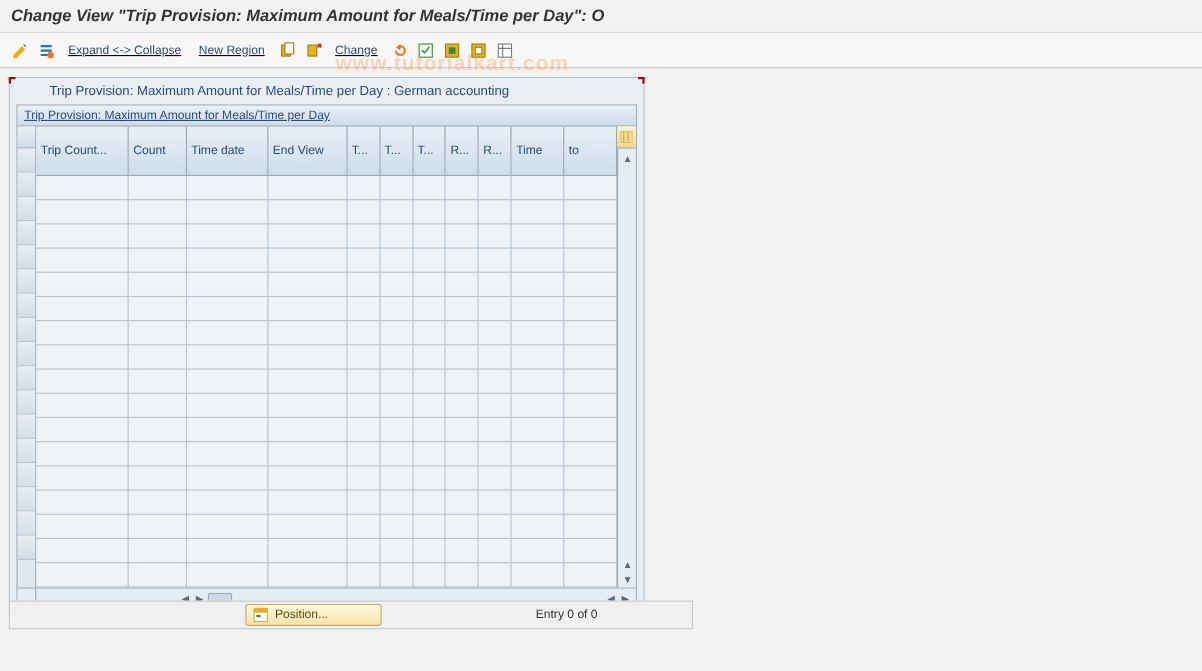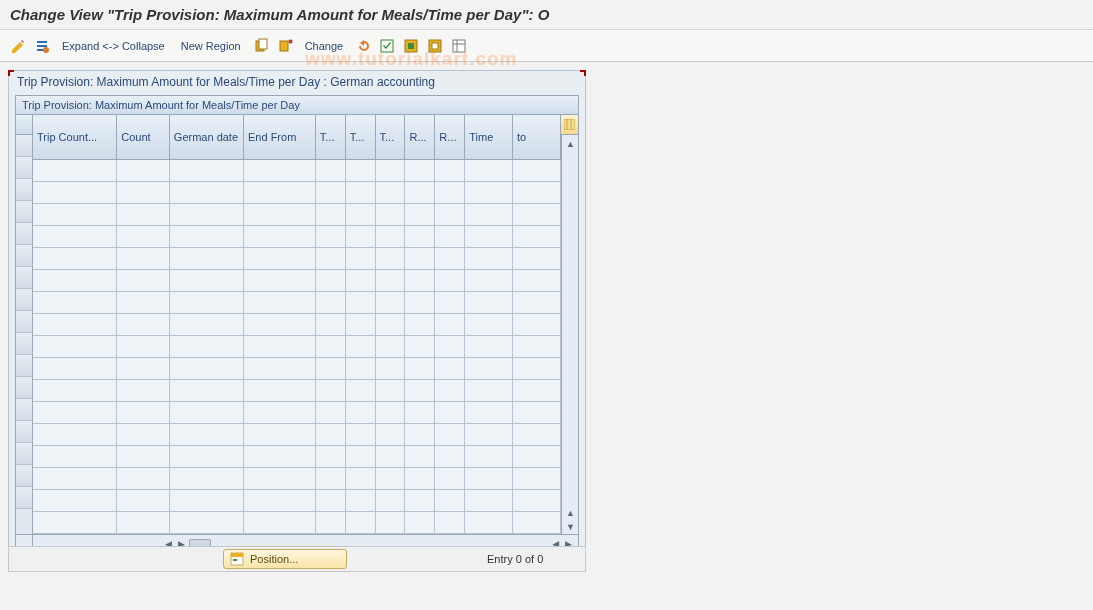--- a/index.html
+++ b/index.html
@@ -21,20 +21,21 @@
       border-bottom:1px solid #d6d6d6;
     }
     
     .toolbar{
       display:flex; align-items:center;
       gap:4px;
       padding:4px 8px;
       background:#f7f7f5;
       border-bottom:1px solid #c8c8c8;
       height:32px;
+      text-decoration:underline;
     }
     .tb-ico{
       width:20px;height:20px;
       display:flex;align-items:center;justify-content:center;
       font-size:14px; cursor:pointer;
       border-radius:2px;
     }
     .tb-text{
       padding:0 6px; cursor:pointer;
       color:#2a4a7a;
@@ -57,32 +58,34 @@
       position:relative;
       border-radius:2px;
     }
     .group-corner{position:absolute;width:6px;height:6px;background:#a60000;}
     .gc-tl{top:-1px;left:-1px;border-top:2px solid #a60000;border-left:2px solid #a60000;background:none;}
     .gc-tr{top:-1px;right:-1px;border-top:2px solid #a60000;border-right:2px solid #a60000;background:none;}
     .group-title{
       padding:4px 8px 6px 8px;
       color:#2a4a7a;
       font-size:12px;
+      margin-left:28px;
     }
     
     .grid-wrap{
       margin:0 6px 6px 6px;
       border:1px solid #9aa7b5;
       background:#dfe7ef;
     }
     .grid-caption{
       background:linear-gradient(#e9f0f7,#cfdcea);
       padding:3px 6px;
       color:#2a4a7a;
       border-bottom:1px solid #9aa7b5;
+      text-decoration:underline;
     }
     .grid-body{
       display:flex;
     }
     .sel-col{
       width:17px;flex:none;
       border-right:1px solid #9aa7b5;
     }
     .sel-head{
       height:20px;background:linear-gradient(#e9f0f7,#cfdcea);
@@ -138,21 +141,21 @@
     }
     .hs-space{width:17px;border-right:1px solid #9aa7b5;height:100%;}
     .hs-center{flex:1;display:flex;align-items:center;gap:2px;padding-left:130px;}
     .hs-btn{font-size:9px;color:#5a6a7a;cursor:pointer;padding:0 2px;}
     .hs-thumb{width:22px;height:10px;background:#cfd9e4;border:1px solid #9aa7b5;border-radius:2px;}
     .hs-right{display:flex;align-items:center;gap:2px;padding-right:4px;}
 
     
     .footer-bar{
       position:absolute;left:8px;top:546px;
-      width:578px;height:26px;
+      width:622px;height:26px;
       border:1px solid #c8c8c8;background:#eef0f2;
       display:flex;align-items:center;
     }
     .pos-btn{
       margin-left:214px;
       width:124px;height:20px;
       background:linear-gradient(#fff6df,#f7e4a8);
       border:1px solid #c7ad5e;border-radius:3px;
       display:flex;align-items:center;gap:6px;
       padding:0 6px;cursor:pointer;color:#5a4b13;
@@ -282,22 +285,22 @@
                 <col style="width: 25px;">
                 <col style="width: 25px;">
                 <col style="width: 25px;">
                 <col style="width: 40px;">
                 <col style="width: 40px;">
               </colgroup>
             <thead>
                 <tr id="grid-head">
                   <th>Trip Count...</th>
                   <th>Count</th>
-                  <th>German date</th>
-                  <th>End From</th>
+                  <th>Time date</th>
+                  <th>End View</th>
                   <th>T...</th>
                   <th>T...</th>
                   <th>T...</th>
                   <th>R...</th>
                   <th>R...</th>
                   <th>Time</th>
                   <th>to</th>
                 </tr>
               </thead>
             <tbody id="grid-rows">

